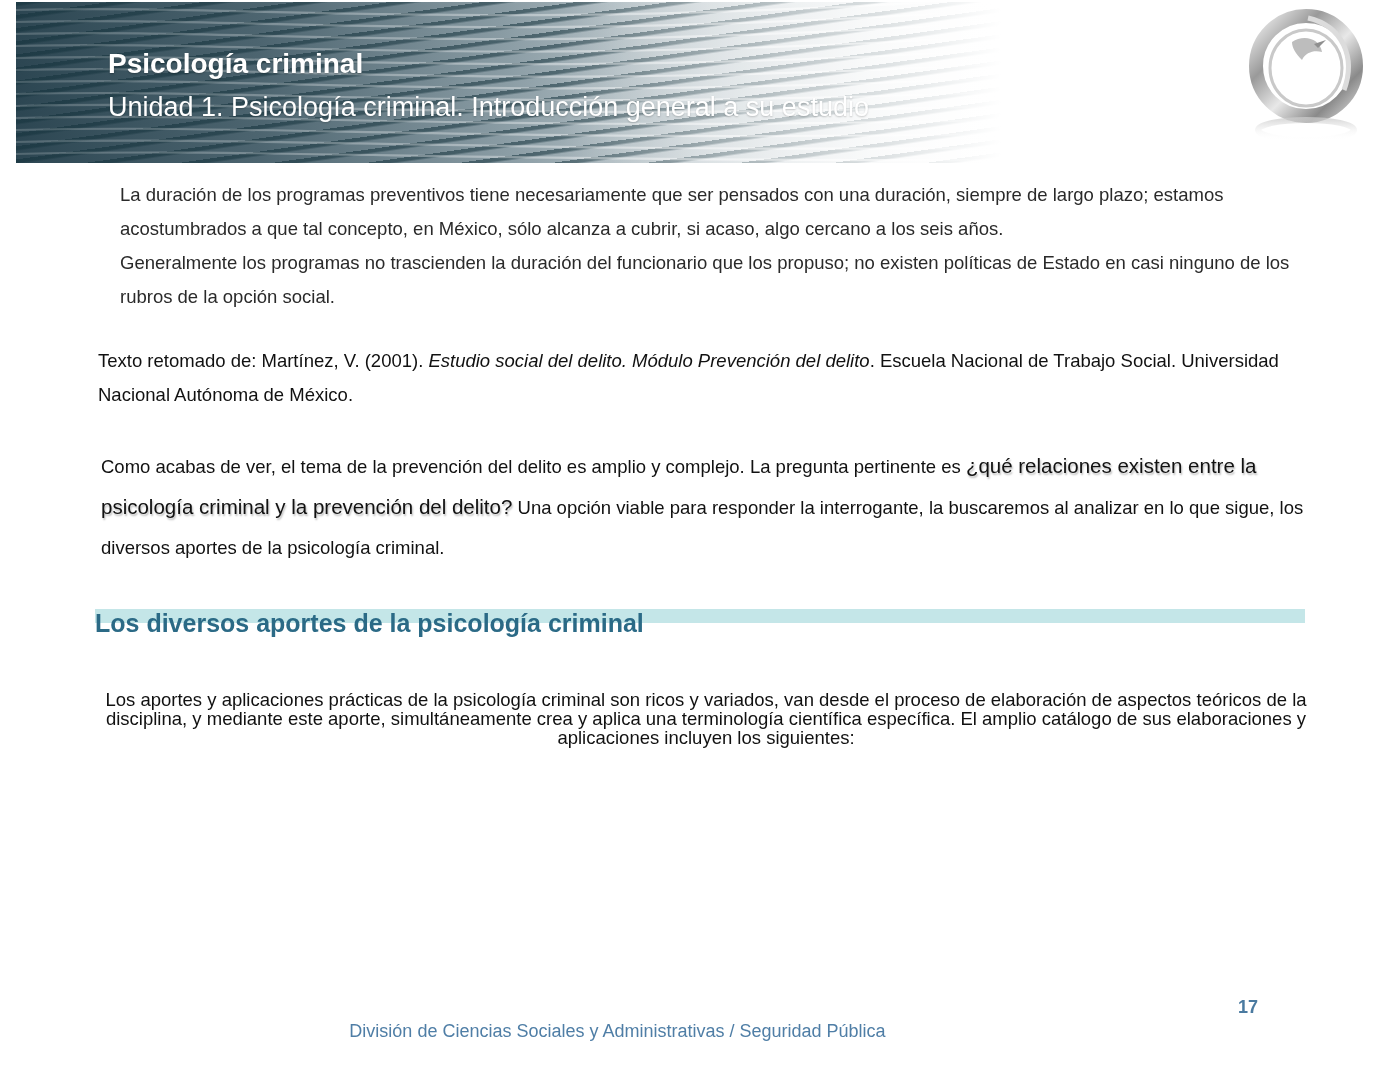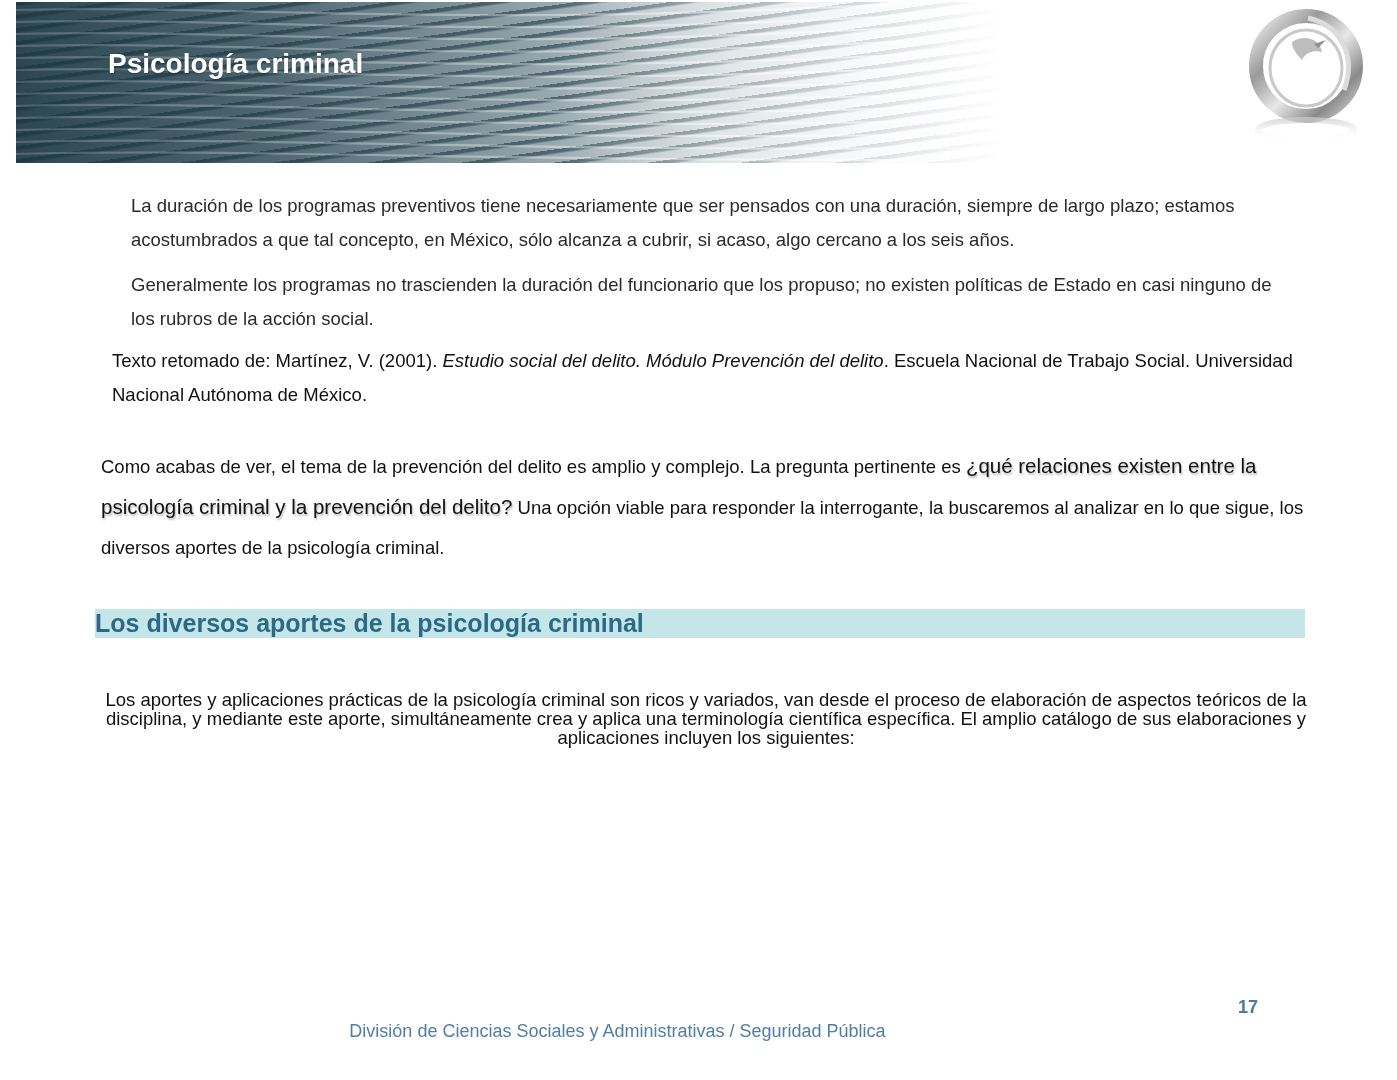--- a/index.html
+++ b/index.html
@@ -63,24 +63,24 @@
       width: 1397px;
     }
     .quote {
       position: absolute;
       left: 120px; top: 178px;
       width: 1180px;
       font-size: 18.5px;
       line-height: 34px;
       color: #2a2a2a;
     }
-    .quote p { margin: 11px; }
+    .quote p { margin: 0; }
     .citation {
       position: absolute;
-      left: 112px; top: 344px;
+      left: 98px; top: 344px;
       width: 1210px;
       font-size: 18.5px;
       line-height: 34px;
       color: #111;
     }
     .citation i { font-style: italic; }
     .para {
       position: absolute;
       left: 101px;
       width: 1210px;
@@ -92,21 +92,21 @@
       line-height: 40px;
     }
     .question {
       font-size: 20.5px;
       color: #111;
       text-shadow: 1px 2px 2px rgba(0,0,0,0.28);
     }
     .section-heading {
       position: absolute;
       left: 95px; top: 609px;
-      width: 1210px; height: 29px;
+      width: 1210px; height: 14px;
       background: #c4e6e8;
     }
     .section-heading span {
       position: absolute;
       left: 0; top: 0;
       font-size: 25px;
       line-height: 29px;
       font-weight: bold;
       color: #2b6a86;
       white-space: nowrap;
@@ -158,20 +158,21 @@
       <path d="M0 80 C 250 74, 450 100, 985 76"></path>
       <path d="M0 92 C 250 86, 450 110, 985 90"></path>
       <path d="M0 104 C 250 98, 450 120, 985 104"></path>
       <path d="M0 116 C 250 110, 450 130, 985 118"></path>
       <path d="M0 128 C 250 122, 450 140, 985 132"></path>
       <path d="M0 140 C 250 134, 450 150, 985 146"></path>
       <path d="M0 152 C 250 146, 450 160, 985 158"></path>
     </g>
   </svg>
   <div class="header-title">Psicología criminal</div>
+  <div class="header-subtitle">Unidad 1. Psicología criminal. Introducción general a su estudio</div>
   <svg class="logo" viewBox="0 0 120 135">
     <defs>
       <linearGradient id="silver" x1="0" y1="0" x2="1" y2="1">
         <stop offset="0" stop-color="#f4f4f4"></stop>
         <stop offset="0.3" stop-color="#9a9a9a"></stop>
         <stop offset="0.55" stop-color="#e8e8e8"></stop>
         <stop offset="0.8" stop-color="#8a8a8a"></stop>
         <stop offset="1" stop-color="#d8d8d8"></stop>
       </linearGradient>
       <linearGradient id="reflect" x1="0" y1="0" x2="0" y2="1">
@@ -184,21 +185,21 @@
     <path d="M60 10 C 95 18, 108 50, 96 82" fill="none" stroke="#dcdcdc" stroke-width="5"></path>
     <path d="M44 34 C 55 26, 72 30, 74 44 C 66 42, 58 44, 54 52 C 48 46, 44 40, 44 34 Z" fill="#bdbdbd"></path>
     <path d="M66 36 L 78 32 L 70 40 Z" fill="#8f8f8f"></path>
     <ellipse cx="58" cy="122" rx="48" ry="10" fill="none" stroke="url(#reflect)" stroke-width="6"></ellipse>
   </svg>
 </div>
 
 <div class="content">
   <div class="quote">
     <p>La duración de los programas preventivos tiene necesariamente que ser pensados con una duración, siempre de largo plazo; estamos acostumbrados a que tal concepto, en México, sólo alcanza a cubrir, si acaso, algo cercano a los seis años.</p>
-    <p>Generalmente los programas no trascienden la duración del funcionario que los propuso; no existen políticas de Estado en casi ninguno de los rubros de la acción social.</p>
+    <p>Generalmente los programas no trascienden la duración del funcionario que los propuso; no existen políticas de Estado en casi ninguno de los rubros de la opción social.</p>
   </div>
 
   <div class="citation">
     <span>Texto retomado de: Martínez, V. (2001). </span><i>Estudio social del delito. Módulo Prevención del delito</i><span>. Escuela Nacional de Trabajo Social. Universidad Nacional Autónoma de México.</span>
   </div>
 
   <div class="para para-1">
     <span>Como acabas de ver, el tema de la prevención del delito es amplio y complejo. La pregunta pertinente es </span><span class="question">¿qué relaciones existen entre la psicología criminal y la prevención del delito?</span><span> Una opción viable para responder la interrogante, la buscaremos al analizar en lo que sigue, los diversos aportes de la psicología criminal.</span>
   </div>
 

